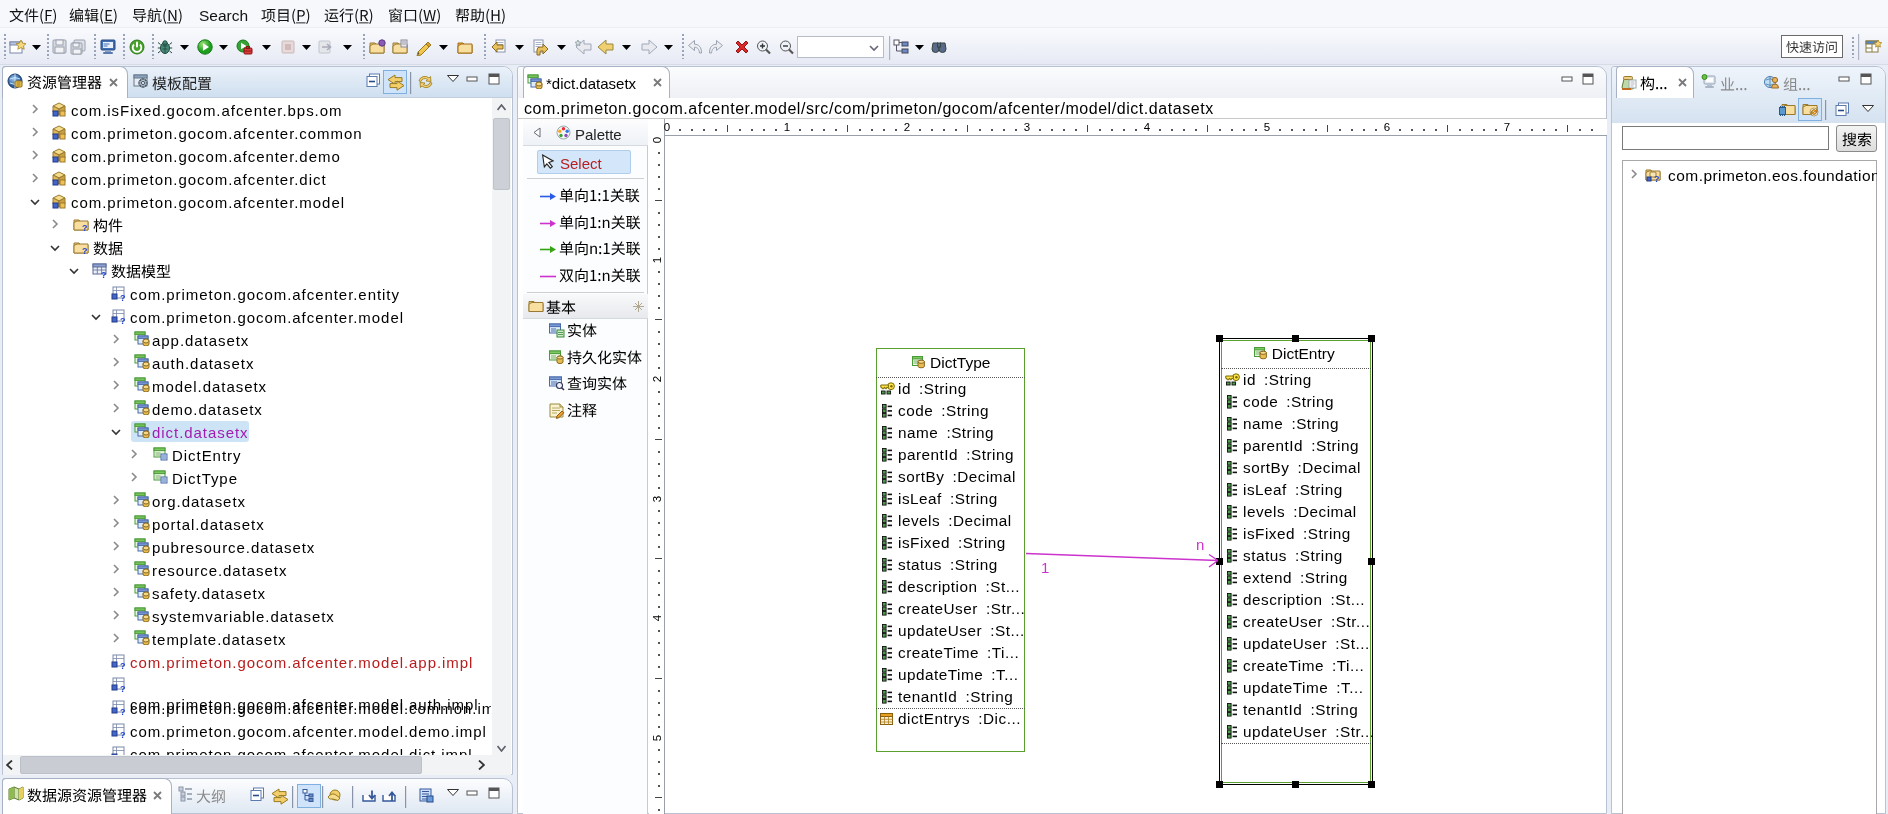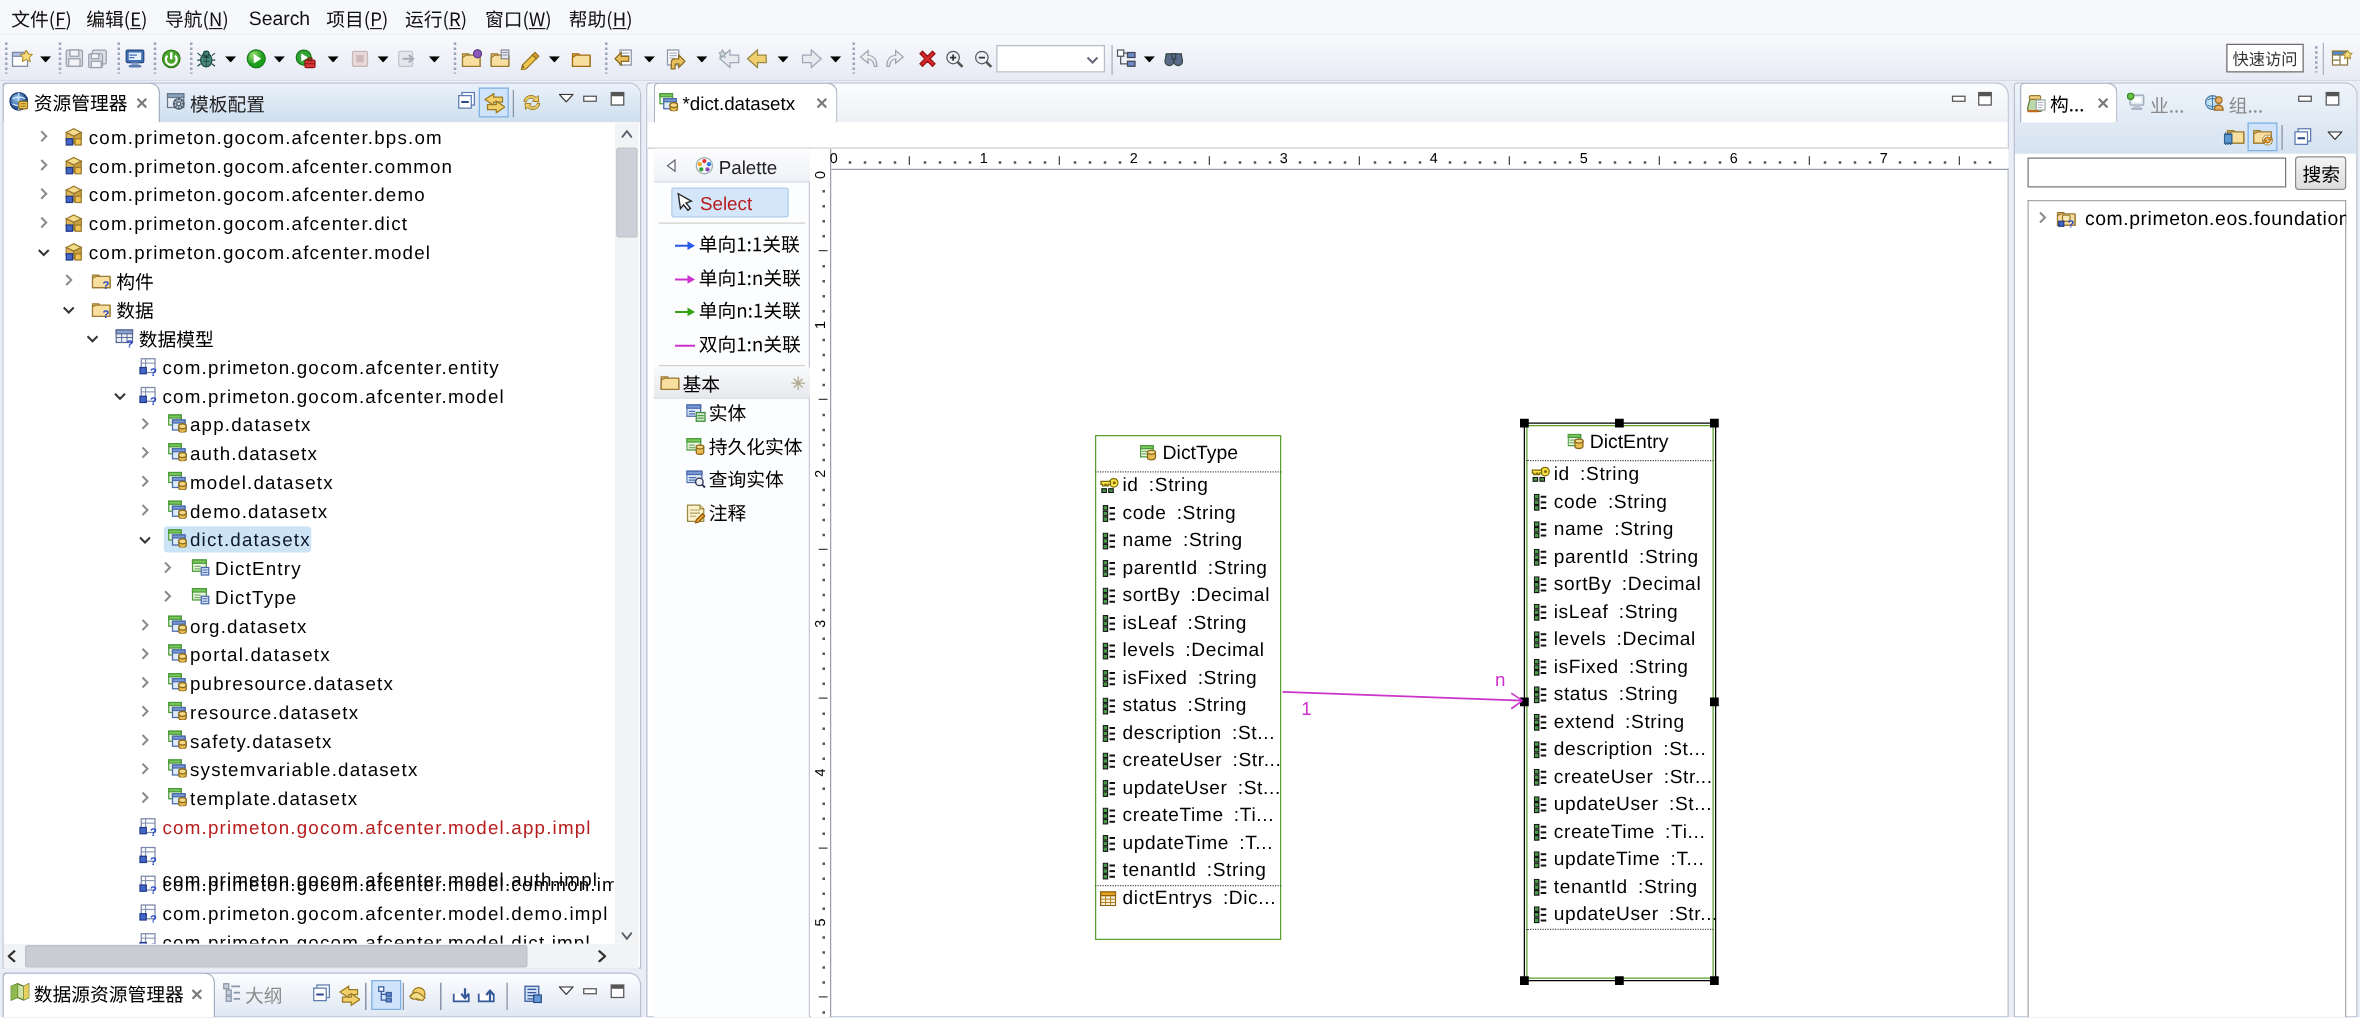--- a/index.html
+++ b/index.html
@@ -498,21 +498,21 @@
 <svg style="position:absolute;left:28px;top:6px;" width="8" height="10" viewBox="0 0 8 10">
         <polyline points="2,1 6,5 2,9" fill="none" stroke="#8a8a8a" stroke-width="1.6"></polyline>
       </svg>
 <svg style="position:absolute;left:48px;top:3px;" width="16" height="16" viewBox="0 0 16 16">
         <path d="M2 5 L8 2 L14 5 L8 8 z" fill="#f5dc8a" stroke="#9a7a30"></path>
         <path d="M2 5 V11 L8 14 V8 z" fill="#e0b858" stroke="#9a7a30"></path>
         <path d="M14 5 V11 L8 14 V8 z" fill="#caa040" stroke="#9a7a30"></path>
         <rect x="2" y="10" width="5" height="5" fill="#4466c8" stroke="#203a8a"></rect>
         <rect x="9" y="10" width="5" height="5" fill="#f0c050" stroke="#9a7a30"></rect>
       </svg>
-<div style="position:absolute;left:68px;top:3.5px;font:normal 15px 'Liberation Sans',sans-serif;color:#000;letter-spacing:0.95px;white-space:pre">com.primeton.gocom.afcenter.bps.om</div>
+<div style="position:absolute;left:68px;top:3.5px;font:normal 15px 'Liberation Sans',sans-serif;color:#000;letter-spacing:0.95px;white-space:pre">com.isFixed.gocom.afcenter.bps.om</div>
 <svg style="position:absolute;left:28px;top:29px;" width="8" height="10" viewBox="0 0 8 10">
         <polyline points="2,1 6,5 2,9" fill="none" stroke="#8a8a8a" stroke-width="1.6"></polyline>
       </svg>
 <svg style="position:absolute;left:48px;top:26px;" width="16" height="16" viewBox="0 0 16 16">
         <path d="M2 5 L8 2 L14 5 L8 8 z" fill="#f5dc8a" stroke="#9a7a30"></path>
         <path d="M2 5 V11 L8 14 V8 z" fill="#e0b858" stroke="#9a7a30"></path>
         <path d="M14 5 V11 L8 14 V8 z" fill="#caa040" stroke="#9a7a30"></path>
         <rect x="2" y="10" width="5" height="5" fill="#4466c8" stroke="#203a8a"></rect>
         <rect x="9" y="10" width="5" height="5" fill="#f0c050" stroke="#9a7a30"></rect>
       </svg>
@@ -665,21 +665,21 @@
         <polyline points="1,2 5,6 9,2" fill="none" stroke="#333" stroke-width="1.6"></polyline>
       </svg>
 <svg style="position:absolute;left:131px;top:325px;" width="16" height="15" viewBox="0 0 16 15">
         <rect x="1" y="1" width="10" height="8" fill="#eaf6e2" stroke="#4a9a3a"></rect>
         <rect x="1" y="1" width="10" height="2.4" fill="#7cc95e" stroke="#4a9a3a"></rect>
         <rect x="4" y="5" width="10" height="8" fill="#ddebfa" stroke="#4a6aaa"></rect>
         <rect x="4" y="5" width="10" height="2.4" fill="#7a9ad8" stroke="#4a6aaa"></rect>
         <path d="M9 10 a3 2 0 0 1 6 0 v3 a3 2 0 0 1 -6 0 z" fill="#e8bc50" stroke="#8a6a20"></path>
         <ellipse cx="12" cy="10" rx="3" ry="2" fill="#f5d888" stroke="#8a6a20"></ellipse>
       </svg>
-<div style="position:absolute;left:149px;top:325.5px;font:normal 15px 'Liberation Sans',sans-serif;color:#0f172a;letter-spacing:0.95px;white-space:pre">dict.datasetx</div>
+<div style="position:absolute;left:149px;top:325.5px;font:normal 15px 'Liberation Sans',sans-serif;color:#a21caf;letter-spacing:0.95px;white-space:pre">dict.datasetx</div>
 <svg style="position:absolute;left:127px;top:351px;" width="8" height="10" viewBox="0 0 8 10">
         <polyline points="2,1 6,5 2,9" fill="none" stroke="#8a8a8a" stroke-width="1.6"></polyline>
       </svg>
 <svg style="position:absolute;left:150px;top:348px;" width="16" height="15" viewBox="0 0 16 15">
         <rect x="1" y="2" width="11" height="9" fill="#eaf6e2" stroke="#4a9a3a"></rect>
         <rect x="1" y="2" width="11" height="2.6" fill="#7cc95e" stroke="#4a9a3a"></rect>
         <path d="M2.5 7h5M2.5 9h5" stroke="#7ab06a" stroke-width="1"></path>
         <rect x="8" y="8" width="6" height="6" fill="#cfe0f8" stroke="#4a6aaa"></rect>
         <path d="M9 10h4M9 12h4" stroke="#4a6aaa" stroke-width="0.8"></path>
       </svg>
@@ -937,20 +937,21 @@
       <path d="M2 2 L9 9 M9 2 L2 9" stroke="#7a7a7a" stroke-width="1.8" fill="none"></path>
     </svg>
 <svg style="position:absolute;left:1561px;top:73px;" width="12" height="11" viewBox="0 0 12 11">
       <rect x="1" y="4" width="10" height="4" fill="#fff" stroke="#555"></rect>
     </svg>
 <svg style="position:absolute;left:1582px;top:73px;" width="12" height="12" viewBox="0 0 12 12">
       <rect x="1" y="1" width="10" height="10" fill="#fff" stroke="#555"></rect>
       <rect x="1" y="1" width="10" height="3" fill="#555"></rect>
     </svg>
 <div style="position:absolute;left:518px;top:98px;width:1088px;height:21px;background:#fff;border-bottom:1px solid #c8c8c8"></div>
+<div style="position:absolute;left:524px;top:99.5px;font:normal 16px 'Liberation Sans',sans-serif;color:#000;letter-spacing:0.55px;white-space:pre">com.primeton.gocom.afcenter.model/src/com/primeton/gocom/afcenter/model/dict.datasetx</div>
 <div style="position:absolute;left:523px;top:119px;width:125px;height:695px;background:#fcfdfe;border-right:1px solid #c4cbd6"></div>
 <div style="position:absolute;left:523px;top:119px;width:125px;height:27px;background:linear-gradient(#fdfdfe,#eef1f6);border-bottom:1px solid #d5d9e0"></div>
 <svg style="position:absolute;left:533px;top:127px;" width="8" height="11" viewBox="0 0 8 11">
       <polygon points="7,1 7,10 1,5.5" fill="#fff" stroke="#667"></polygon>
     </svg>
 <svg style="position:absolute;left:556px;top:125px;" width="15" height="15" viewBox="0 0 15 15">
       <circle cx="7.5" cy="7.5" r="6.5" fill="#f5f5f8" stroke="#9aa"></circle>
       <circle cx="7.5" cy="3.8" r="1.7" fill="#e83030"></circle>
       <circle cx="3.8" cy="6.3" r="1.7" fill="#f5a623"></circle>
       <circle cx="11.2" cy="6.3" r="1.7" fill="#2a7ae0"></circle>

